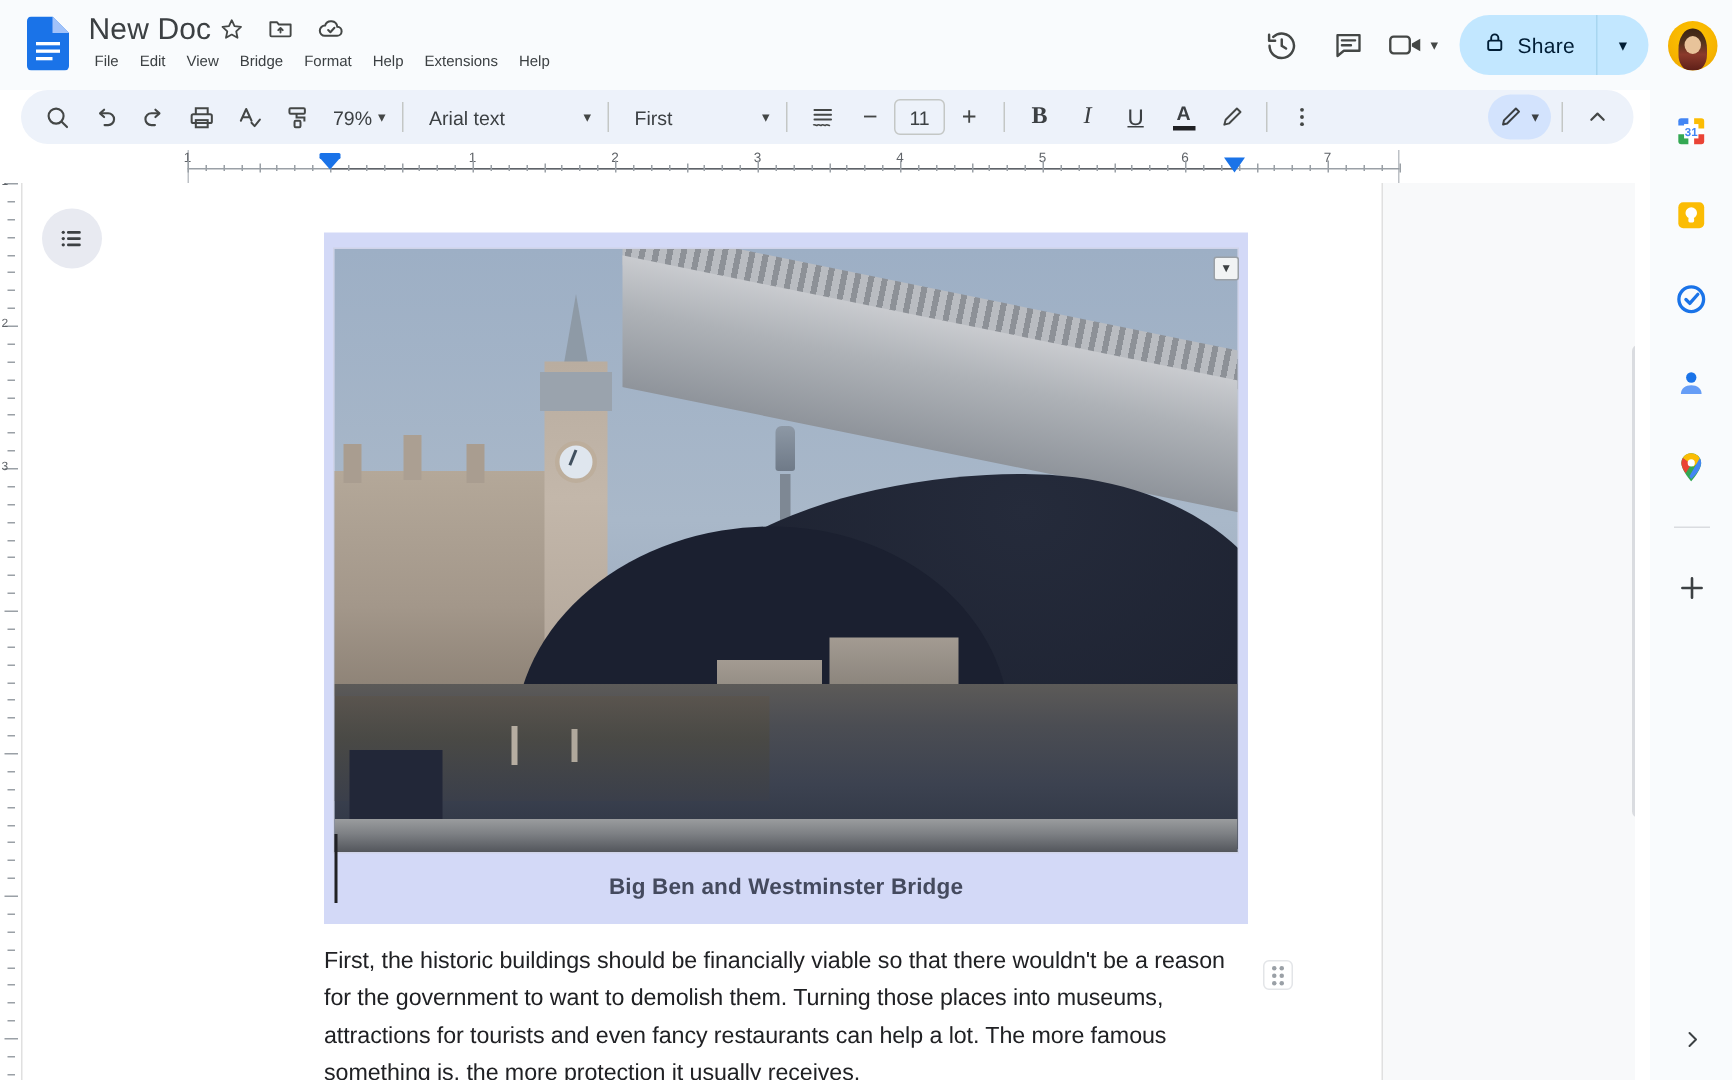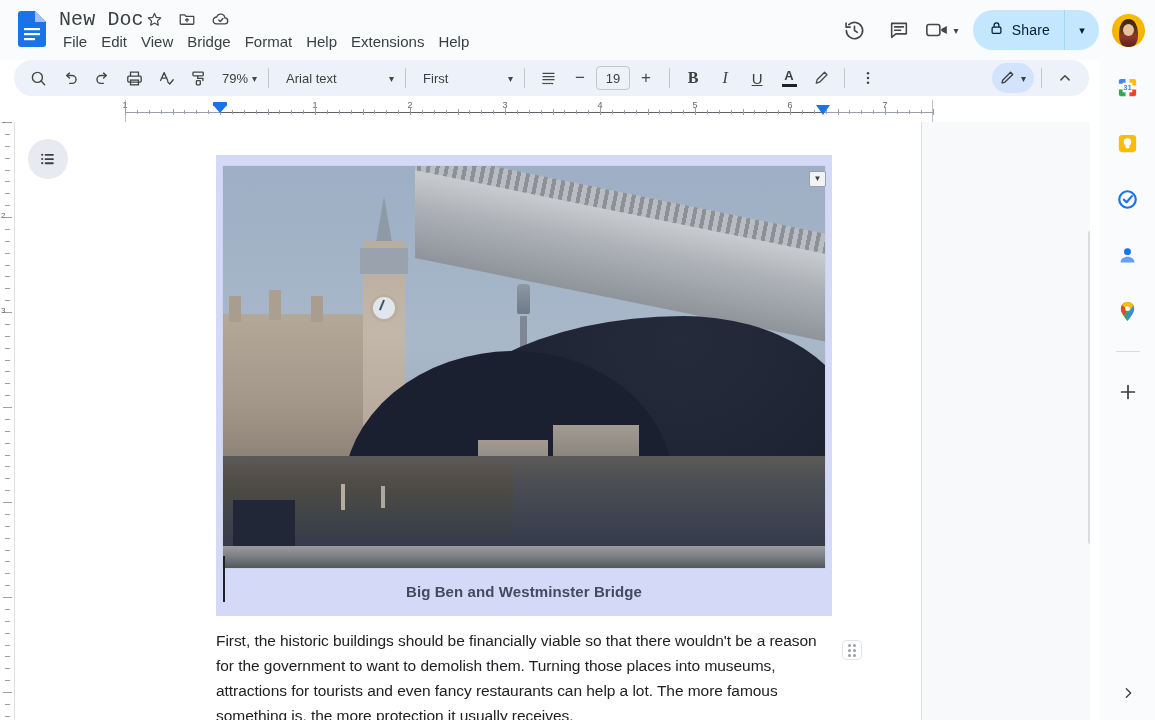--- a/index.html
+++ b/index.html
@@ -17,27 +17,27 @@
     position: absolute; left:0; top:0; width:1155px; height:60px;
     background:#f9fbfd;
   }
   .docs-logo {
     position:absolute; left:16px; top:8px; width:32px; height:42px;
     display:flex; align-items:center; justify-content:center;
   }
   .doc-title {
     position:absolute; left:55px; top:4px;
     font-size:20px; color:#3c4043; line-height:30px; letter-spacing:0.1px;
-    white-space:nowrap; padding:1px 4px; border-radius:3px;font-family:Liberation Mono, monospace;
+    white-space:nowrap; padding:1px 4px; border-radius:3px;
   }
   .title-icons { position:absolute; left:142px; top:7px; display:flex; gap:9px; align-items:center; }
   .ticon { width:24px; height:24px; display:flex; align-items:center; justify-content:center; border-radius:50%; }
   .menubar { position:absolute; left:56px; top:30px; display:flex; gap:0px; }
   .menuitem {
-    font-size:15px; color:#3c4043; padding:3px 7px; border-radius:4px; line-height:18px;
+    font-size:10px; color:#3c4043; padding:3px 7px; border-radius:4px; line-height:18px;
     white-space:nowrap;
   }
   .topright { position:absolute; right:10px; top:0; height:60px; display:flex; align-items:center; gap:4px; }
   .rbtn { width:40px; height:40px; border-radius:50%; display:flex; align-items:center; justify-content:center; }
   .cam-group { display:flex; align-items:center; gap:0px; height:40px; padding:0 2px; }
   .share-pill {
     display:flex; align-items:center; height:40px; background:#c2e7ff; border-radius:20px;
     margin-left:8px; overflow:hidden;
   }
   .share-main { display:flex; align-items:center; gap:8px; padding:0 14px 0 16px; height:24px; }
@@ -393,21 +393,21 @@
 
     <div class="tbtn">
       <svg width="19" height="19" viewBox="0 0 24 24" fill="none" stroke="#444746" stroke-width="1.6">
         <path d="M5 5.5h14M5 9.5h14M5 13.5h14" stroke-linecap="round"></path>
         <path d="M4 18.2c1.2-1.1 2.3 1.1 3.5 0s2.3 1.1 3.5 0 2.3 1.1 3.5 0 2.3 1.1 3.5 0" stroke-width="1.4"></path>
       </svg>
     </div>
     <div class="tbtn">
       <span style="font-size:17px;color:#444746;">−</span>
     </div>
-    <div class="size-box">19</div>
+    <div class="size-box">11</div>
     <div class="tbtn">
       <span style="font-size:17px;color:#444746;">+</span>
     </div>
 
     <div class="tdiv"></div>
 
     <div class="tbtn">
       <span class="bold-b">B</span>
     </div>
     <div class="tbtn">

